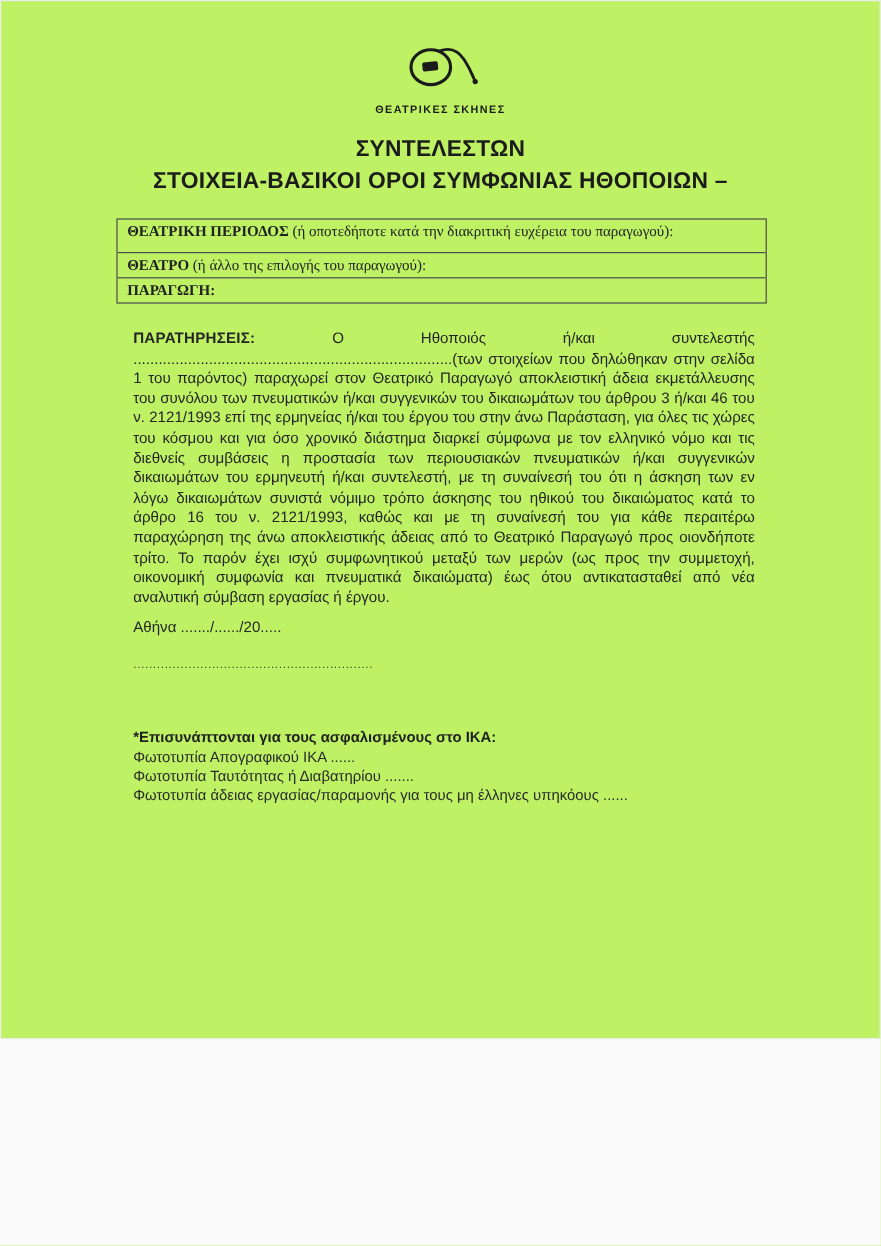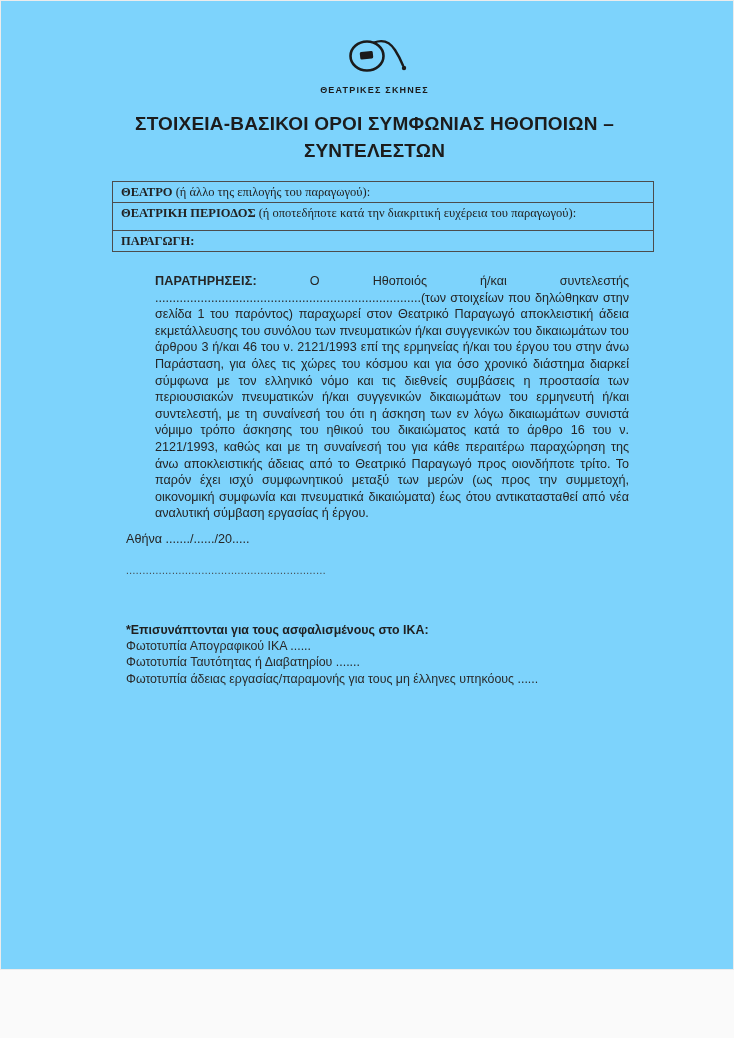--- a/index.html
+++ b/index.html
@@ -1,27 +1,26 @@
 <!DOCTYPE html>
 <html lang="el"><head>
 <meta charset="utf-8">
 <style>
   * { margin: 0; padding: 0; box-sizing: border-box; }
   html, body { background: #fafafa; }
   .page {
     position: relative;
     width: 734px;
-    height: 970px;
+    height: 866px;
     margin: 0 auto;
-    background: #7dd3fc;
+    background: #bef264;
     border: 1px solid #ececec;
     font-family: "Liberation Sans", sans-serif;
     color: #262626;
     overflow: hidden;
-    padding-left: 15px;
   }
   
   .logo-wrap {
     padding-top: 33px;
     text-align: center;
   }
   .logo-caption {
     margin-top: 1px;
     font-size: 9px;
     font-weight: bold;
@@ -61,21 +60,20 @@
   .field-row:last-child { border-bottom: none; }
   .f-label { font-weight: bold; }
   .f-note  { font-weight: normal; }
   
   .remarks {
     margin-top: 21px;
     font-size: 12.6px;
     line-height: 16.6px;
     text-align: justify;
     color: #252525;
-    margin-left: 29px;
   }
   .remarks b { letter-spacing: 0.2px; }
   
   .date-line  { margin-top: 8px; font-size: 12.6px; line-height: 18px; }
   .for-line   { font-size: 12.6px; line-height: 18px; }
   .sig-dots {
     margin-top: 17px;
     font-size: 10px;
     letter-spacing: 0.5px;
     color: #3f3f3f;
@@ -96,34 +94,34 @@
     <svg width="76" height="46" viewBox="0 0 76 46">
       <ellipse cx="30" cy="22" rx="16.5" ry="14.5" fill="none" stroke="#1b1b1b" stroke-width="2.6"></ellipse>
       <rect x="23" y="17.5" width="13" height="7.5" rx="1.5" fill="#1b1b1b" transform="rotate(-6 29.5 21.25)"></rect>
       <path d="M 37 8.6 Q 50 3.5 58 16 Q 62.5 23 66 31.5" fill="none" stroke="#1b1b1b" stroke-width="2.4" stroke-linecap="round"></path>
       <circle cx="67" cy="34" r="2.2" fill="#1b1b1b"></circle>
     </svg>
     <div class="logo-caption">ΘΕΑΤΡΙΚΕΣ ΣΚΗΝΕΣ</div>
   </div>
 
   <div class="doc-title">
+    <div>ΣΥΝΤΕΛΕΣΤΩΝ</div>
     <div>ΣΤΟΙΧΕΙΑ-ΒΑΣΙΚΟΙ ΟΡΟΙ ΣΥΜΦΩΝΙΑΣ ΗΘΟΠΟΙΩΝ –</div>
-    <div>ΣΥΝΤΕΛΕΣΤΩΝ</div>
   </div>
 
   <div class="content">
 
     <div class="fields">
+      <div class="field-row tall">
+        <span class="f-label">ΘΕΑΤΡΙΚΗ ΠΕΡΙΟΔΟΣ</span>
+        <span class="f-note">(ή οποτεδήποτε κατά την διακριτική ευχέρεια του παραγωγού):</span>
+      </div>
       <div class="field-row">
         <span class="f-label">ΘΕΑΤΡΟ</span>
         <span class="f-note">(ή άλλο της επιλογής του παραγωγού):</span>
-      </div>
-      <div class="field-row tall">
-        <span class="f-label">ΘΕΑΤΡΙΚΗ ΠΕΡΙΟΔΟΣ</span>
-        <span class="f-note">(ή οποτεδήποτε κατά την διακριτική ευχέρεια του παραγωγού):</span>
       </div>
       <div class="field-row">
         <span class="f-label">ΠΑΡΑΓΩΓΗ:</span>
         <span class="f-note"></span>
       </div>
     </div>
 
     <p class="remarks"><b>ΠΑΡΑΤΗΡΗΣΕΙΣ:</b> <span>Ο Ηθοποιός ή/και συντελεστής ............................................................................(των στοιχείων που δηλώθηκαν στην σελίδα 1 του παρόντος) παραχωρεί στον Θεατρικό Παραγωγό αποκλειστική άδεια εκμετάλλευσης του συνόλου των πνευματικών ή/και συγγενικών του δικαιωμάτων του άρθρου 3 ή/και 46 του ν. 2121/1993 επί της ερμηνείας ή/και του έργου του στην άνω Παράσταση, για όλες τις χώρες του κόσμου και για όσο χρονικό διάστημα διαρκεί σύμφωνα με τον ελληνικό νόμο και τις διεθνείς συμβάσεις η προστασία των περιουσιακών πνευματικών ή/και συγγενικών δικαιωμάτων του ερμηνευτή ή/και συντελεστή, με τη συναίνεσή του ότι η άσκηση των εν λόγω δικαιωμάτων συνιστά νόμιμο τρόπο άσκησης του ηθικού του δικαιώματος κατά το άρθρο 16 του ν. 2121/1993, καθώς και με τη συναίνεσή του για κάθε περαιτέρω παραχώρηση της άνω αποκλειστικής άδειας από το Θεατρικό Παραγωγό προς οιονδήποτε τρίτο. Το παρόν έχει ισχύ συμφωνητικού μεταξύ των μερών (ως προς την συμμετοχή, οικονομική συμφωνία και πνευματικά δικαιώματα) έως ότου αντικατασταθεί από νέα αναλυτική σύμβαση εργασίας ή έργου.</span></p>
 
     <div class="date-line">Αθήνα ......./....../20.....</div>

